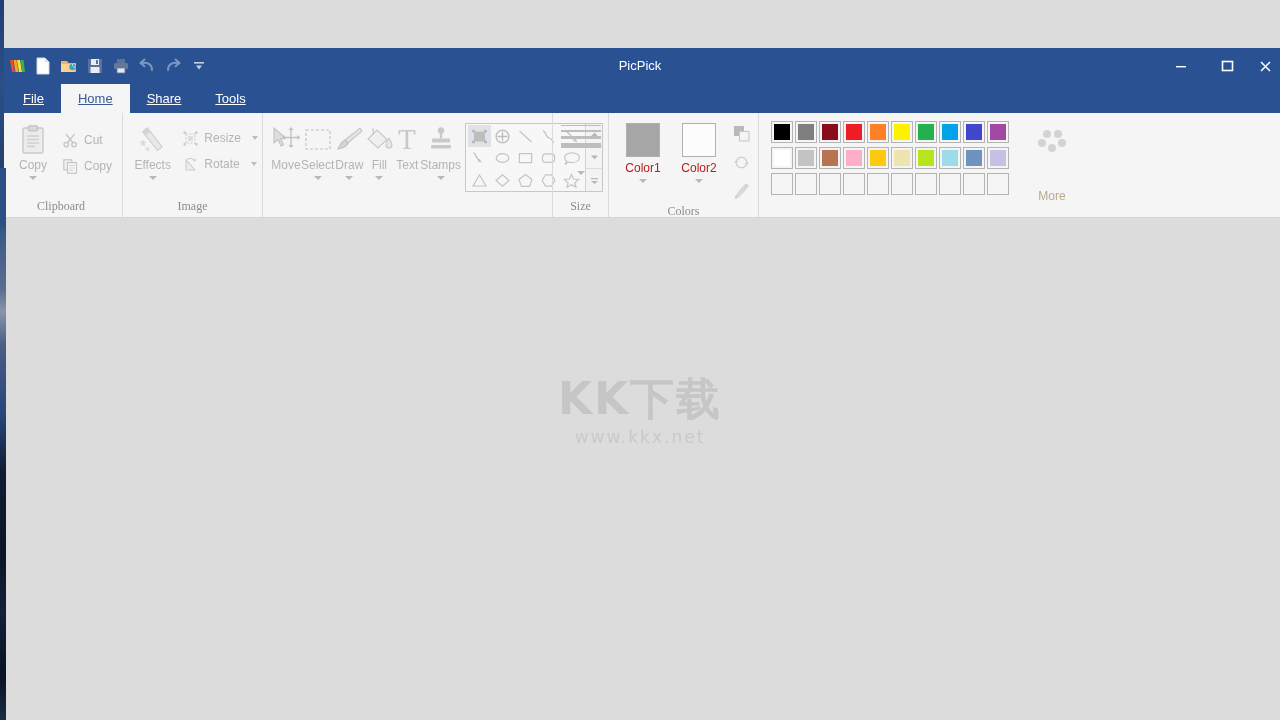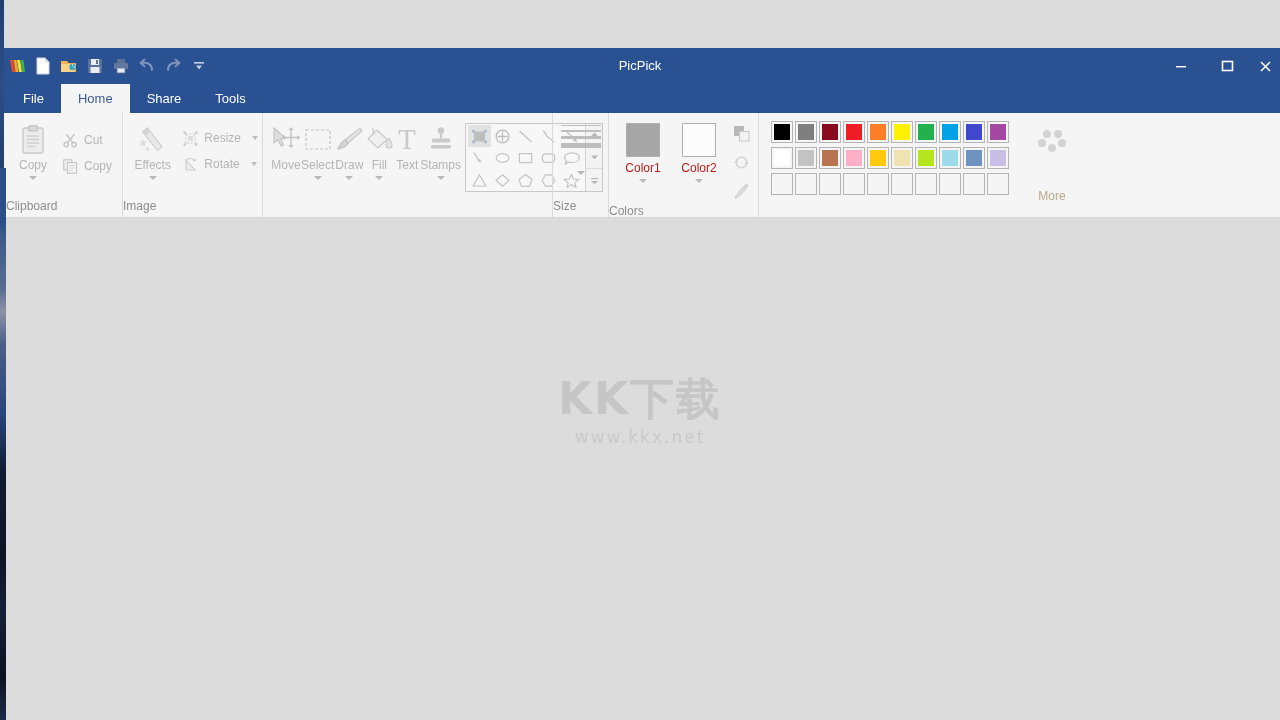--- a/index.html
+++ b/index.html
@@ -98,20 +98,21 @@
     align-items: flex-end;
     padding-left: 6px;
   }
   .tab {
     height: 29px;
     padding: 0 17px;
     display: flex; align-items: center;
     color: #ffffff;
     font-size: 13px;
     box-sizing: border-box;
+    text-decoration: underline;
   }
   .tab.active {
     background: #f5f5f5;
     color: #3a5a96;
   }
 
   
   .ribbon {
     position: relative;
     height: 104px;
@@ -129,23 +130,25 @@
   }
   .group + .group { border-left: 1px solid #dadada; }
   .group-body {
     flex: 1;
     display: flex;
     align-items: flex-start;
     padding-top: 6px;
   }
   .group-label {
     height: 18px;
+    text-align: center;
     font-size: 12px;
     color: #8d8d8d;
     line-height: 14px;
+    font-family: Liberation Serif, serif;
   }
 
   
   .bigbtn {
     width: 58px;
     display: flex; flex-direction: column;
     align-items: center;
     padding-top: 4px;
     color: #b4b4b4;
     font-size: 12px;

